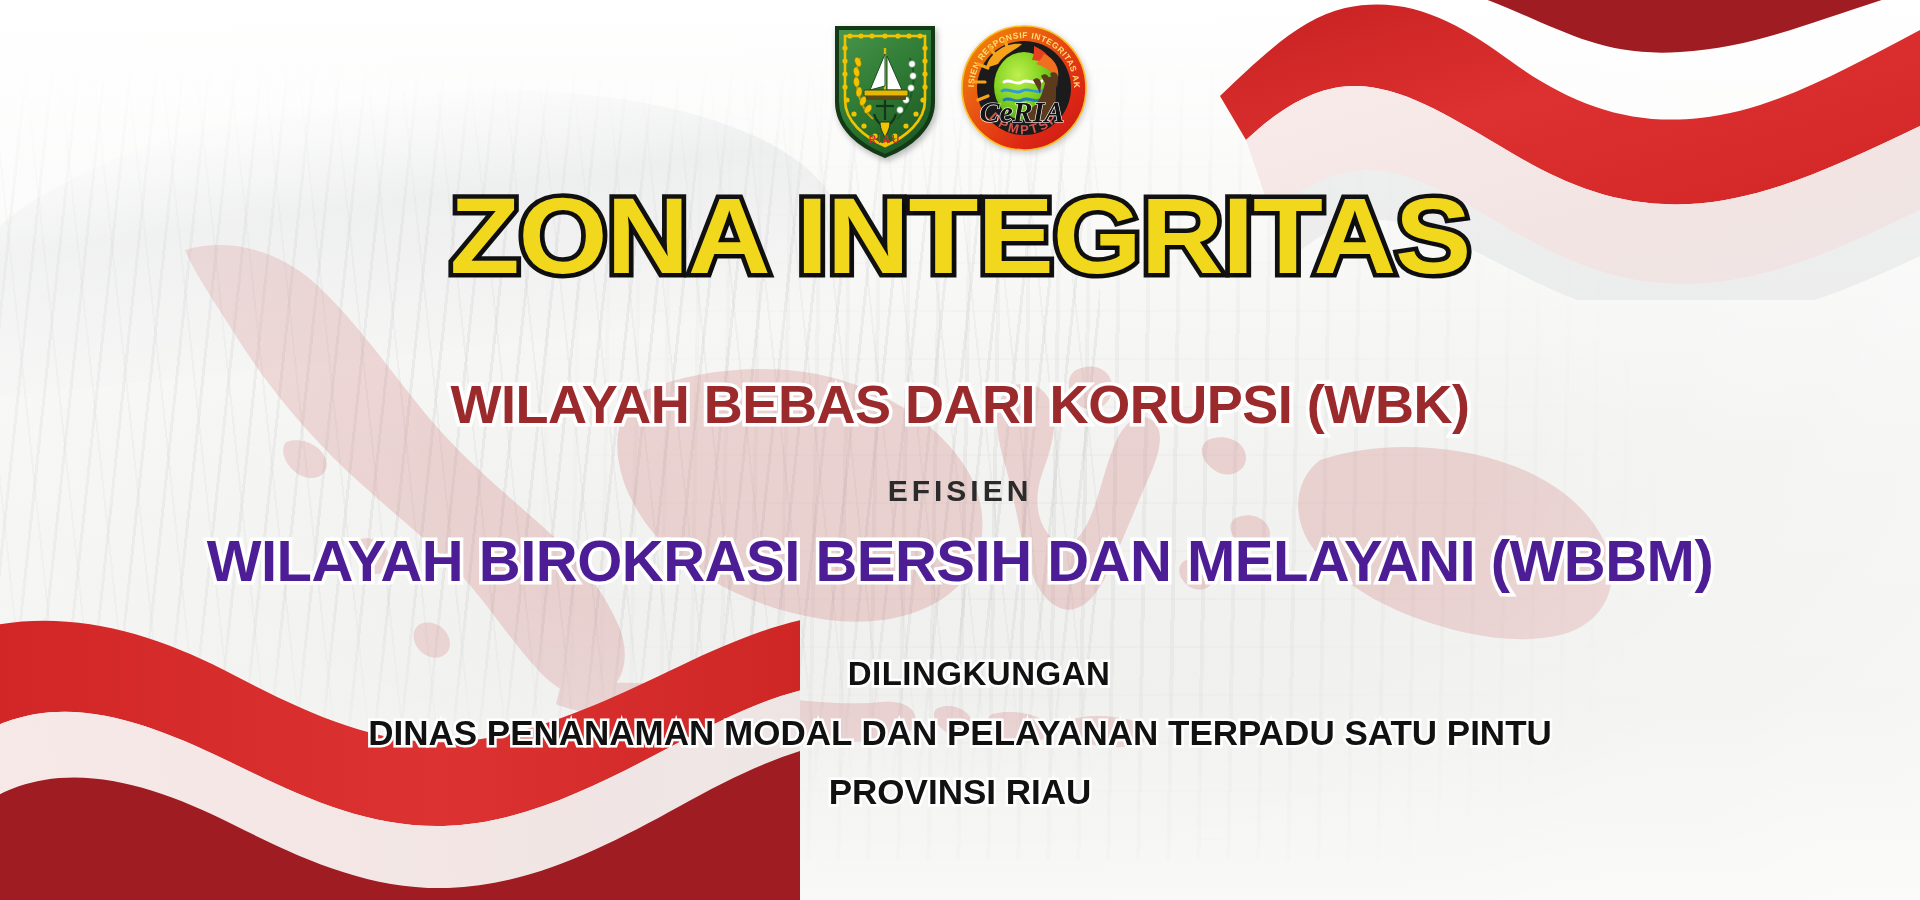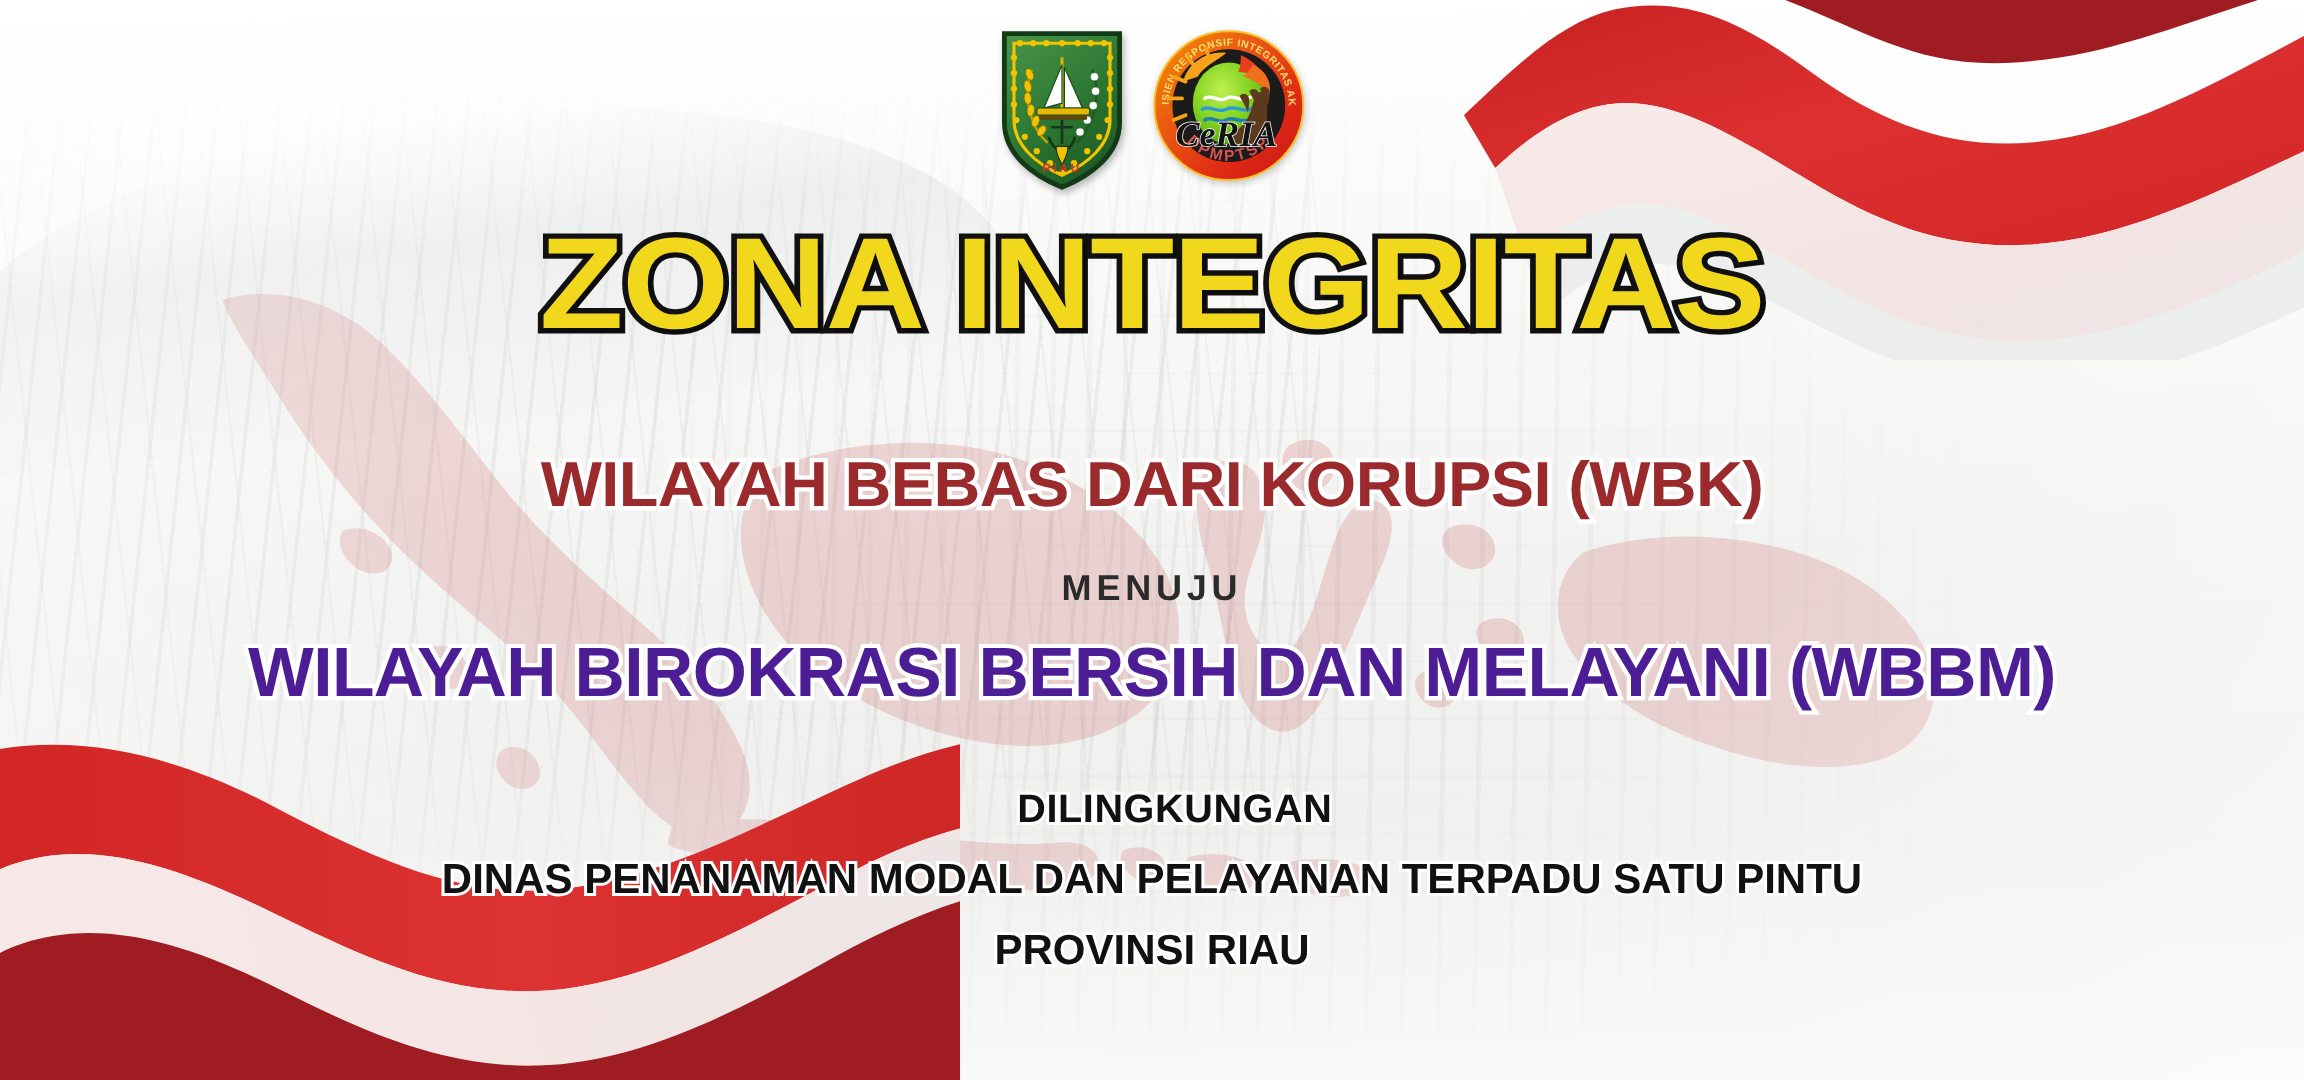--- a/index.html
+++ b/index.html
@@ -451,21 +451,21 @@
     </div>
 
   </div>
 
   <div class="content">
 
     <div class="title-zi">ZONA INTEGRITAS</div>
 
     <div class="line-wbk">WILAYAH BEBAS DARI KORUPSI (WBK)</div>
 
-    <div class="line-menuju">MENUJU</div>
+    <div class="line-menuju">EFISIEN</div>
 
     <div class="line-wbbm">WILAYAH BIROKRASI BERSIH DAN MELAYANI (WBBM)</div>
 
     <div class="line-dilingkungan">DILINGKUNGAN</div>
 
     <div class="line-dinas">DINAS PENANAMAN MODAL DAN PELAYANAN TERPADU SATU PINTU</div>
 
     <div class="line-provinsi">PROVINSI RIAU</div>
 
   </div>

